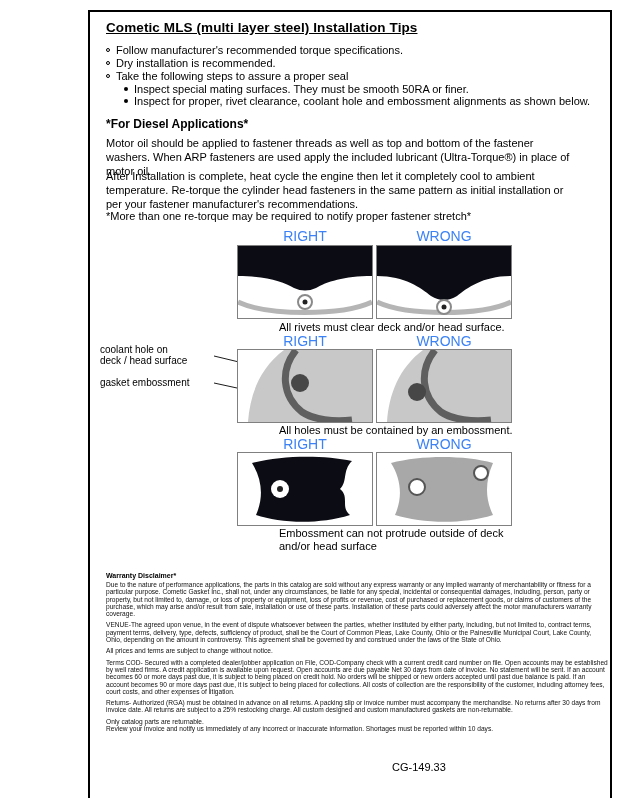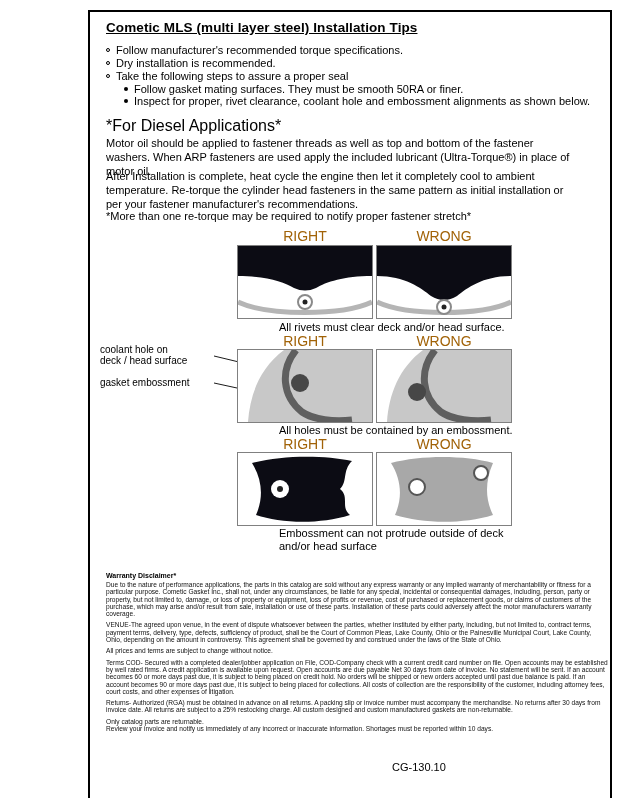--- a/index.html
+++ b/index.html
@@ -8,22 +8,22 @@
   .page { position:absolute; left:0; top:0; width:618px; height:800px; background:#fff; overflow:hidden; }
   .frame { position:absolute; left:88px; top:10px; width:524px; height:788px;
            border-top:2px solid #000; border-left:2px solid #000; border-right:2px solid #000; }
   .abs { position:absolute; }
   .title { left:106px; top:20px; font-size:13.5px; font-weight:bold; text-decoration:underline; letter-spacing:0.1px; }
   .bullet { display:flex; align-items:flex-start; font-size:11px; line-height:13px; }
   .marker { display:inline-block; flex:none; border-radius:50%; }
   .hollow { width:4px; height:4px; border:1px solid #000; margin:4px 6px 0 0; }
   .filled { width:4px; height:4px; background:#000; margin:4px 6px 0 0; }
   .para { font-size:11px; line-height:14px; width:468px; }
-  .h2 { font-size:16px; font-weight:normal; }
-  .dlabel { width:136px; text-align:center; font-size:14px; color:#a16207; }
+  .h2 { font-size:12px; font-weight:bold; }
+  .dlabel { width:136px; text-align:center; font-size:14px; color:#3b82f6; }
   .panel { width:136px; height:74px; border:1px solid #808080; background:#fff; overflow:hidden; }
   .caption { font-size:11px; line-height:13px; white-space:pre-line;margin-left:42px; }
   .annot { font-size:10px; line-height:11px; text-align:left; white-space:pre-line; width:114px; }
   .warranty { left:106px; top:572px; width:502px; }
   .warranty h3 { font-size:7px; font-weight:bold; margin-bottom:2px; }
   .warranty p { font-size:6.6px; line-height:7.3px; margin-bottom:4px; color:#111; }
   .warranty p.tight { margin-bottom:0; }
   .footer { left:392px; top:761px; font-size:11px; }
 </style>
 </head>
@@ -41,21 +41,21 @@
   <div class="abs bullet" style="left:106px; top:70px;">
     <span class="marker hollow"></span>
     <span>Take the following steps to assure a proper seal</span>
   </div>
   <div class="abs bullet" style="left:106px; top:57px;">
     <span class="marker hollow"></span>
     <span>Dry installation is recommended.</span>
   </div>
   <div class="abs bullet" style="left:124px; top:83px;">
     <span class="marker filled"></span>
-    <span>Follow gasket mating surfaces.  They must be smooth 50RA or finer.</span>
+    <span>Inspect special mating surfaces.  They must be smooth 50RA or finer.</span>
   </div>
   <div class="abs bullet" style="left:124px; top:95px;">
     <span class="marker filled"></span>
     <span>Inspect for proper, rivet clearance, coolant hole and embossment alignments as shown below.</span>
   </div>
 
   <div class="abs h2" style="left:106px; top:117px;">*For Diesel Applications*</div>
   <div class="abs para" style="left:106px; top:169px;">After Installation is complete, heat cycle the engine then let it completely cool to ambient temperature. Re-torque the cylinder head fasteners in the same pattern as initial installation or per your fastener manufacturer's recommendations.</div>
   <div class="abs para" style="left:106px; top:136px;">Motor oil should be applied to fastener threads as well as top and bottom of the fastener washers. When ARP fasteners are used apply the included lubricant (Ultra-Torque®) in place of motor oil.</div>
   <div class="abs para" style="left:106px; top:209px;">*More than one re-torque may be required to notify proper fastener stretch*</div>
@@ -138,14 +138,14 @@
     <h3>Warranty Disclaimer*</h3>
     <p>Due to the nature of performance applications, the parts in this catalog are sold without any express warranty or any implied warranty of merchantability or fitness for a particular purpose.  Cometic Gasket Inc., shall not, under any circumstances, be liable for any special, incidental or consequential damages, including, person, party or property, but not limited to, damage, or loss of property or equipment, loss of profits or revenue, cost of purchased or replacement goods, or claims of customers of the purchase, which may arise and/or result from sale, installation or use of these parts.  Installation of these parts could adversely affect the motor manufacturers warranty coverage.</p>
     <p>VENUE-The agreed upon venue, in the event of dispute whatsoever between the parties, whether instituted by either party, including, but not limited to, contract terms, payment terms, delivery, type, defects, sufficiency of product, shall be the Court of Common Pleas, Lake County, Ohio or the Painesville Municipal Court, Lake County, Ohio, depending on the amount in controversy. This agreement shall be governed by and construed under the laws of the State of Ohio.</p>
     <p>All prices and terms are subject to change without notice.</p>
     <p>Terms COD- Secured with a completed dealer/jobber application on File, COD-Company check with a current credit card number on file.  Open accounts may be established by well rated firms.  A credit application is available upon request.  Open accounts are due payable Net 30 days from date of invoice.  No statement will be sent.  If an account becomes 60 or more days past due, it is subject to being placed on credit hold.  No orders will be shipped or new orders accepted until past due balance is paid.  If an account becomes 90 or more days past due, it is subject to being placed for collections.  All costs of collection are the responsibility of the customer, including attorney fees, court costs, and other expenses of litigation.</p>
     <p>Returns- Authorized (RGA) must be obtained in advance on all returns.  A packing slip or invoice number must accompany the merchandise.  No returns after 30 days from invoice date.  All returns are subject to a 25% restocking charge.  All custom designed and custom manufactured gaskets are non-returnable.</p>
     <p class="tight">Only catalog parts are returnable.</p>
     <p class="tight">Review your invoice and notify us immediately of any incorrect or inaccurate information.  Shortages must be reported within 10 days.</p>
   </div>
 
-  <div class="abs footer">CG-130.10</div>
+  <div class="abs footer">CG-149.33</div>
 </div>
 
 </body></html>

